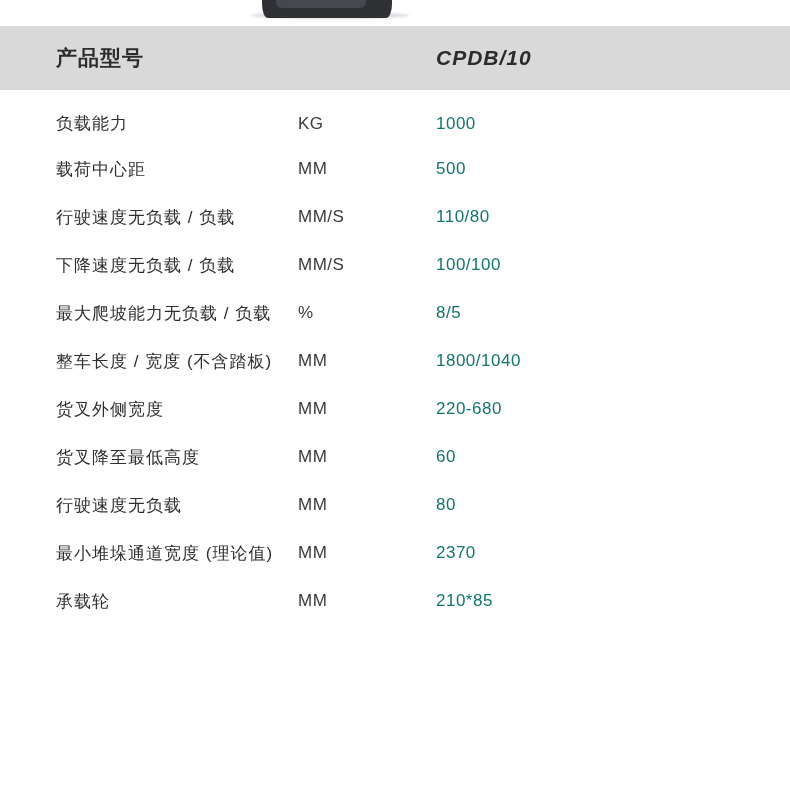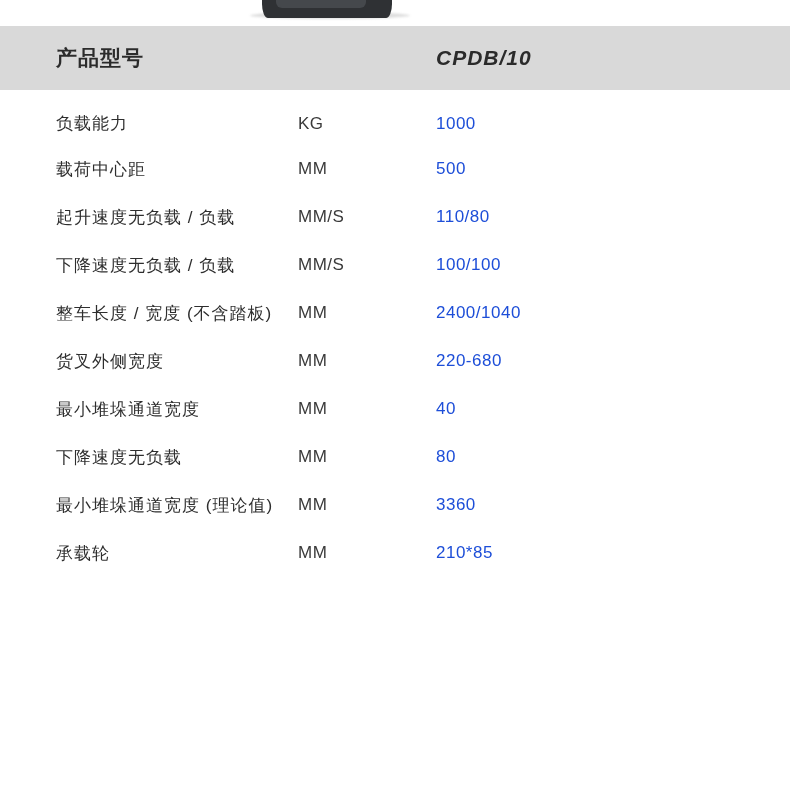--- a/index.html
+++ b/index.html
@@ -99,21 +99,21 @@
     font-weight: normal;
     color: #2e2e2e;
     letter-spacing: 1px;
     margin-left: 23px;
   }
   .spec-table tbody tr td.unit {
     color: #3a3a3a;
     margin-left: 40px;
   }
   .spec-table tbody tr td.value {
-    color: #1d4ed8;
+    color: #0f766e;
     padding-left: 10px;
   }
   .spec-table tbody tr:first-child td {
     padding-top: 22px;
   }
 
   
   .spec-table tbody tr {
     height: 48px;
   }
@@ -147,53 +147,58 @@
         <td class="name">负载能力</td>
         <td class="unit">KG</td>
         <td class="value">1000</td>
       </tr>
       <tr>
         <td class="name">载荷中心距</td>
         <td class="unit">MM</td>
         <td class="value">500</td>
       </tr>
       <tr>
-        <td class="name">起升速度无负载 / 负载</td>
+        <td class="name">行驶速度无负载 / 负载</td>
         <td class="unit">MM/S</td>
         <td class="value">110/80</td>
       </tr>
       <tr>
         <td class="name">下降速度无负载 / 负载</td>
         <td class="unit">MM/S</td>
         <td class="value">100/100</td>
       </tr>
       <tr>
+        <td class="name">最大爬坡能力无负载 / 负载</td>
+        <td class="unit">%</td>
+        <td class="value">8/5</td>
+      </tr>
+      <tr>
         <td class="name">整车长度 / 宽度 (不含踏板)</td>
         <td class="unit">MM</td>
-        <td class="value">2400/1040</td>
+        <td class="value">1800/1040</td>
       </tr>
       <tr>
         <td class="name">货叉外侧宽度</td>
         <td class="unit">MM</td>
         <td class="value">220-680</td>
       </tr>
       <tr>
-        <td class="name">最小堆垛通道宽度</td>
-        <td class="unit">MM</td>
-        <td class="value">40</td>
-      </tr>
-      <tr>
-        <td class="name">下降速度无负载</td>
+        <td class="name">货叉降至最低高度</td>
+        <td class="unit">MM</td>
+        <td class="value">60</td>
+      </tr>
+      <tr>
+        <td class="name">行驶速度无负载</td>
         <td class="unit">MM</td>
         <td class="value">80</td>
       </tr>
       <tr>
         <td class="name">最小堆垛通道宽度 (理论值)</td>
         <td class="unit">MM</td>
-        <td class="value">3360</td>
+        <td class="value">2370</td>
       </tr>
       <tr>
         <td class="name">承载轮</td>
         <td class="unit">MM</td>
         <td class="value">210*85</td>
       </tr>
     </tbody>
   </table>
 
 </div>

